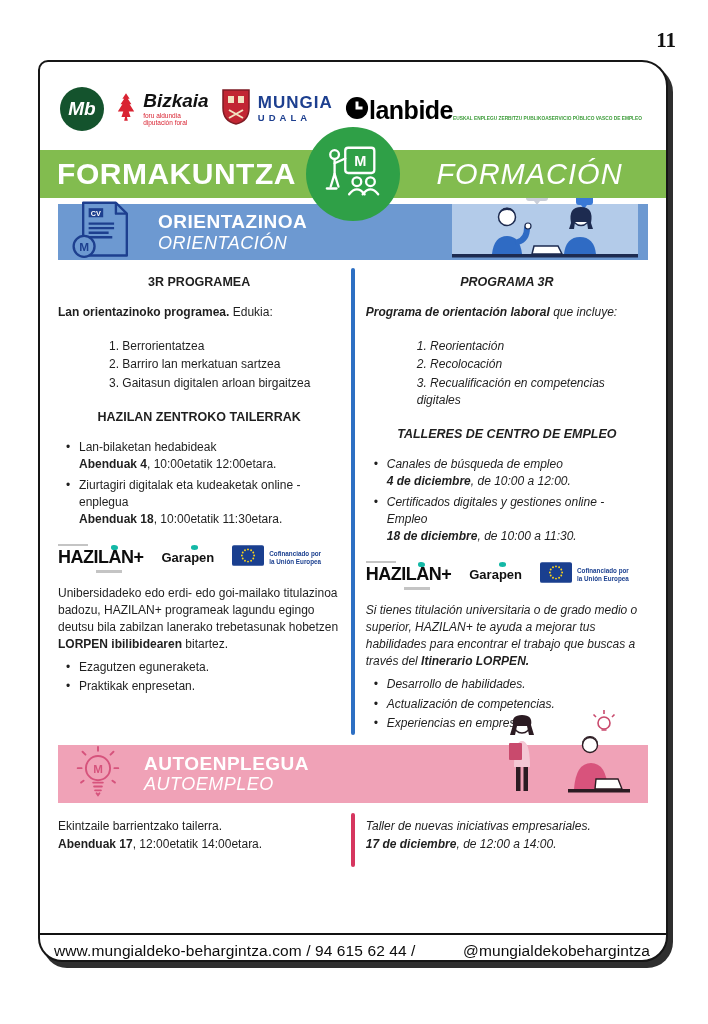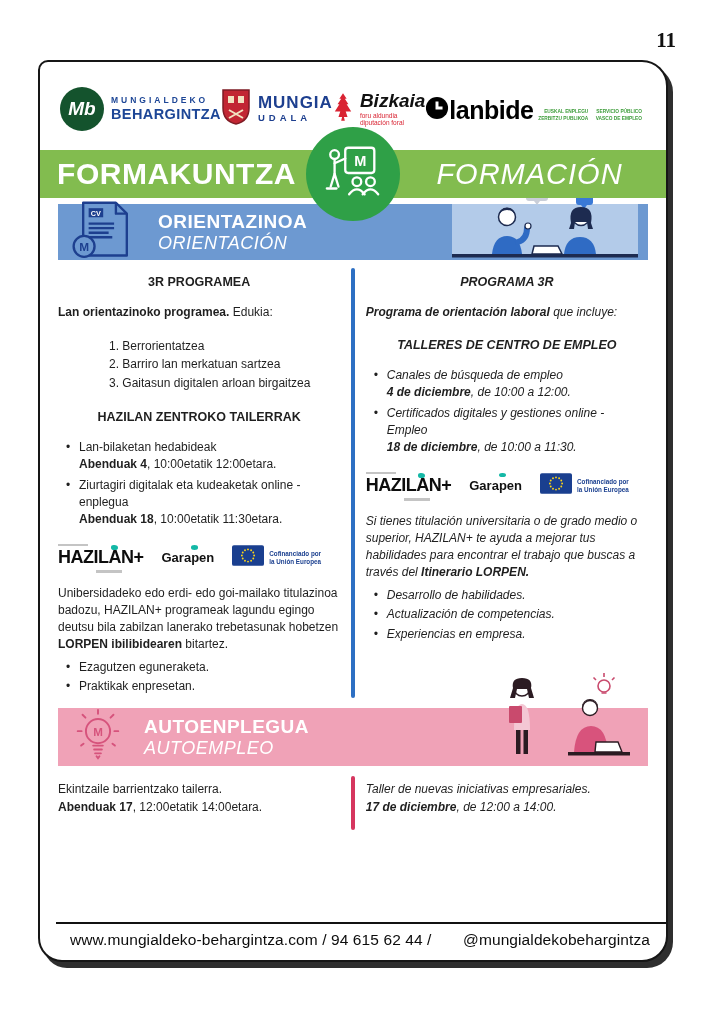--- a/index.html
+++ b/index.html
@@ -82,66 +82,62 @@
   .garapen-logo{position:relative;}
   .gp-text{font-size:13px;font-weight:800;color:#111;}
   .gp-dot{position:absolute;top:-4px;left:56%;width:7px;height:4.5px;background:#14b8a6;border-radius:50%;}
   .eu-logo{display:flex;align-items:center;gap:5px;}
   .eu-text{display:flex;flex-direction:column;font-size:6.3px;font-weight:700;color:#1a3f8f;line-height:1.25;font-style:normal;}
   
   .pink-columns{display:grid;grid-template-columns:1fr 3.5px 1fr;column-gap:11px;margin:10px 18px 0;min-height:54px;}
   .pink-col{font-size:12px;line-height:1.5;padding-top:4px;}
   .pink-col.es{font-style:italic;}
   
-  .footer{position:absolute;left:16px;right:0;bottom:0;border-top:2px solid #111;
+  .footer{position:absolute;left:0;right:0;bottom:0;border-top:2px solid #111;
     display:flex;justify-content:space-between;align-items:center;
-    padding:7px 16px 11px 14px;font-size:15.5px;font-weight:500;letter-spacing:0.1px;color:#0c0c0c;}
+    padding:7px 16px 0 14px;font-size:15.5px;font-weight:500;letter-spacing:0.1px;color:#0c0c0c;}
   b{font-weight:800;}
 </style>
 </head>
 <body>
 
 <div class="page-number">11</div>
 
 <div class="card">
 
   <div class="logos">
     <div class="logo">
       <div class="mb-circle">Mb</div>
-      <div class="mb-text">
-        <span class="t1">MUNGIALDEKO</span>
-        <span class="t2">BEHARGINTZA</span>
+    </div>
+
+    <div class="logo">
+      <span>
+        <svg width="20" height="28" viewBox="0 0 22 30" fill="#d92332">
+          <path d="M11 0 l4 6 h-2 l4 6 h-2 l5 8 h-6 l2 6 h-4 l1 4 h-4 l1 -4 h-4 l2 -6 h-6 l5 -8 h-2 l4 -6 h-2 z"></path>
+        </svg>
+      </span>
+      <div class="bizkaia-text">
+        <span class="t1">Bizkaia</span>
+        <span class="sub">foru aldundia</span>
+        <span class="sub">diputación foral</span>
       </div>
     </div>
 
     <div class="logo">
       <span>
         <svg width="30" height="38" viewBox="0 0 30 38">
           <path d="M2 2 h26 v18 q0 13 -13 16 q-13 -3 -13 -16 z" fill="#c22633" stroke="#7e1b24" stroke-width="1.5"></path>
           <rect x="7" y="8" width="6" height="7" fill="#f2e3c1"></rect>
           <rect x="17" y="8" width="6" height="7" fill="#f2e3c1"></rect>
           <path d="M8 22 l14 8 M22 22 l-14 8" stroke="#f2e3c1" stroke-width="2"></path>
         </svg>
       </span>
       <div class="mungia-text">
         <span class="t1">MUNGIA</span>
         <span class="t2">UDALA</span>
-      </div>
-    </div>
-
-    <div class="logo">
-      <span>
-        <svg width="20" height="28" viewBox="0 0 22 30" fill="#d92332">
-          <path d="M11 0 l4 6 h-2 l4 6 h-2 l5 8 h-6 l2 6 h-4 l1 4 h-4 l1 -4 h-4 l2 -6 h-6 l5 -8 h-2 l4 -6 h-2 z"></path>
-        </svg>
-      </span>
-      <div class="bizkaia-text">
-        <span class="t1">Bizkaia</span>
-        <span class="sub">foru aldundia</span>
-        <span class="sub">diputación foral</span>
       </div>
     </div>
 
     <div class="lanbide">
       <span>
         <svg width="24" height="24" viewBox="0 0 26 26">
           <circle cx="13" cy="13" r="12" fill="#000"></circle>
           <path d="M13 6 V13 H19" stroke="#fff" stroke-width="3.2" fill="none"></path>
         </svg>
       </span>
@@ -275,20 +271,25 @@
         <li>Ezagutzen eguneraketa.</li>
         <li>Praktikak enpresetan.</li>
       </ul>
     </div>
 
     <div class="vdivider blue"></div>
 
     <div class="col es">
       <div class="col-heading">PROGRAMA 3R</div>
       <p class="intro"><b>Programa de orientación laboral</b><span> que incluye:</span></p>
+      <div class="numlist">
+        <div>1. Reorientación</div>
+        <div>2. Recolocación</div>
+        <div>3. Recualificación en competencias digitales</div>
+      </div>
       <div class="col-heading mt">TALLERES DE CENTRO DE EMPLEO</div>
       <ul class="bullets workshops">
         <li>
           <span>Canales de búsqueda de empleo</span><br>
           <b>4 de diciembre</b><span>, de 10:00 a 12:00.</span>
         </li>
         <li>
           <span>Certificados digitales y gestiones online - Empleo</span><br>
           <b>18 de diciembre</b><span>, de 10:00 a 11:30.</span>
         </li>

